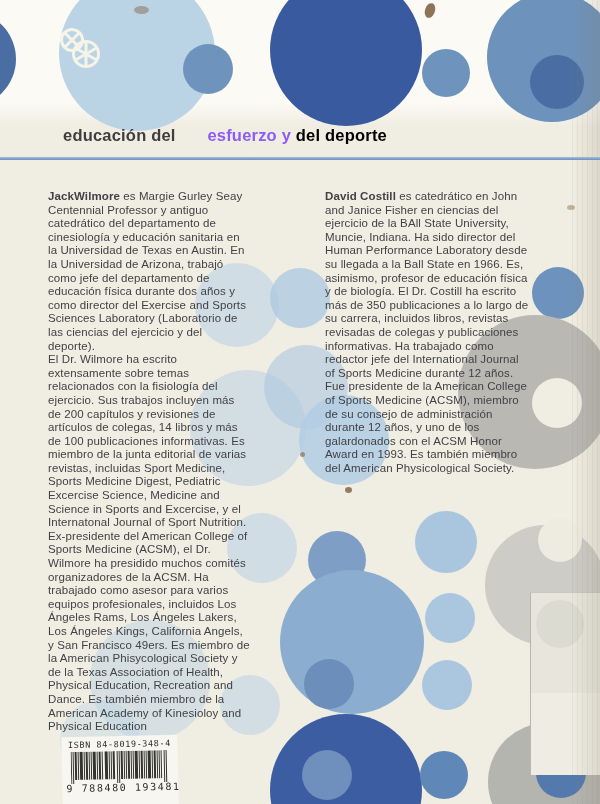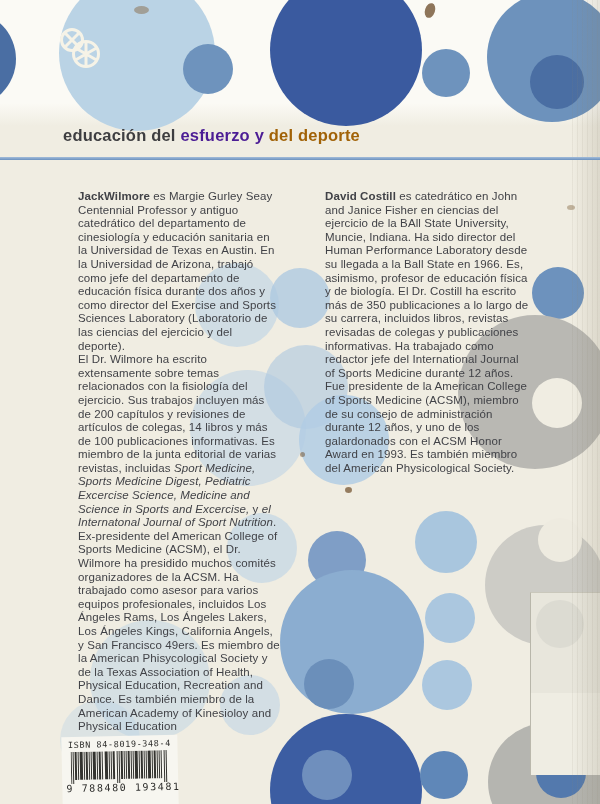--- a/index.html
+++ b/index.html
@@ -4,29 +4,29 @@
 <style>
   html,body{margin:0;padding:0;}
   body{font-family:"Liberation Sans", sans-serif; background:#888;}
   .cover{position:relative;width:600px;height:804px;overflow:hidden;background:#f0ede2;margin:0 auto;}
   
   .banner-bg{position:absolute;left:0;top:0;width:600px;height:132px;
     background:linear-gradient(#fbfaf5 0px,#fbfaf5 103px,#f0ede2 126px);}
   .c{position:absolute;border-radius:50%;}
   
   .title{position:absolute;left:63px;top:126px;font-size:16.5px;font-weight:bold;letter-spacing:.2px;white-space:nowrap;}
-  .t1{color:#3e3e41;} .t2{color:#4c1d95;} .t3{color:#a16207;text-align:center;}
+  .t1{color:#3e3e41;} .t2{color:#8b5cf6;margin-left:27px;} .t3{color:#000000;text-align:center;}
   .rule{position:absolute;left:0;top:157px;width:600px;height:3px;
     background:linear-gradient(#a3bcd9,#6b91bf);}
   
   .col{position:absolute;top:190px;font-size:11.5px;line-height:13.6px;color:#414247;letter-spacing:.1px;}
-  .col-left{left:78px;width:202px;}
+  .col-left{left:48px;width:202px;}
   .col-right{left:325px;width:204px;}
   .para{margin:0;}
-  .b{font-weight:700;} .i{font-style:italic;margin-top:24px;}
+  .b{font-weight:700;} .i{margin-top:24px;}
   
   .barcode-box{position:absolute;left:62px;top:736px;width:116px;height:70px;background:#f7f6f0;
     padding:3px 4px 0 4px;box-sizing:border-box;transform:rotate(-1.2deg);}
   .isbn{font-family:"DejaVu Sans Mono", monospace;font-size:8.5px;letter-spacing:.6px;color:#2e2e2c;text-align:center;white-space:nowrap;}
   .bars{display:block;margin:2px auto 0 auto;}
   .digits{font-family:"DejaVu Sans Mono", monospace;font-size:10px;letter-spacing:1.6px;color:#2e2e2c;text-align:center;white-space:nowrap;margin-top:-1px;}
   
   .tape{position:absolute;left:530px;top:592px;width:70px;height:182px;
     background:linear-gradient(#e8e6dc 0 55%, #efede3 55%);border-left:1px solid rgba(165,162,150,.7);
     border-top:1px solid rgba(165,162,150,.5);}

